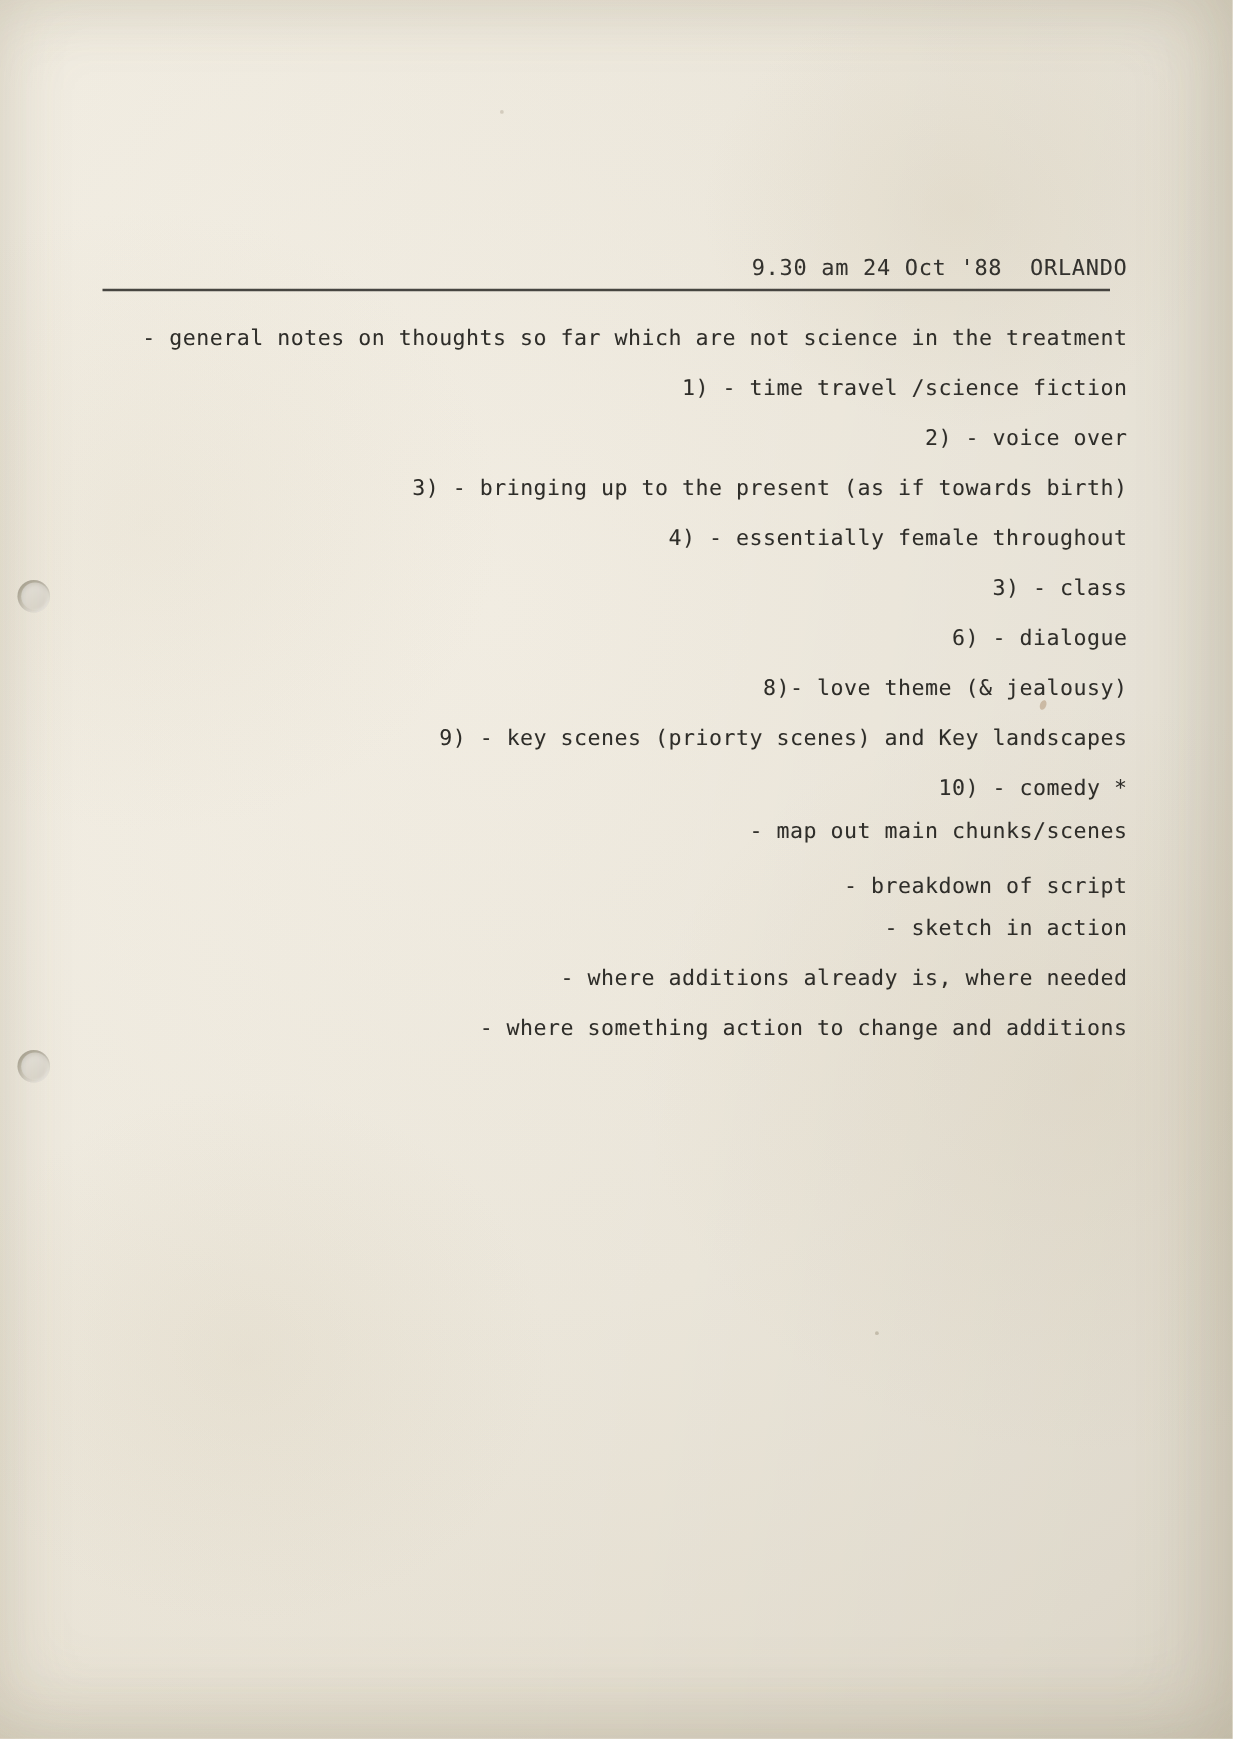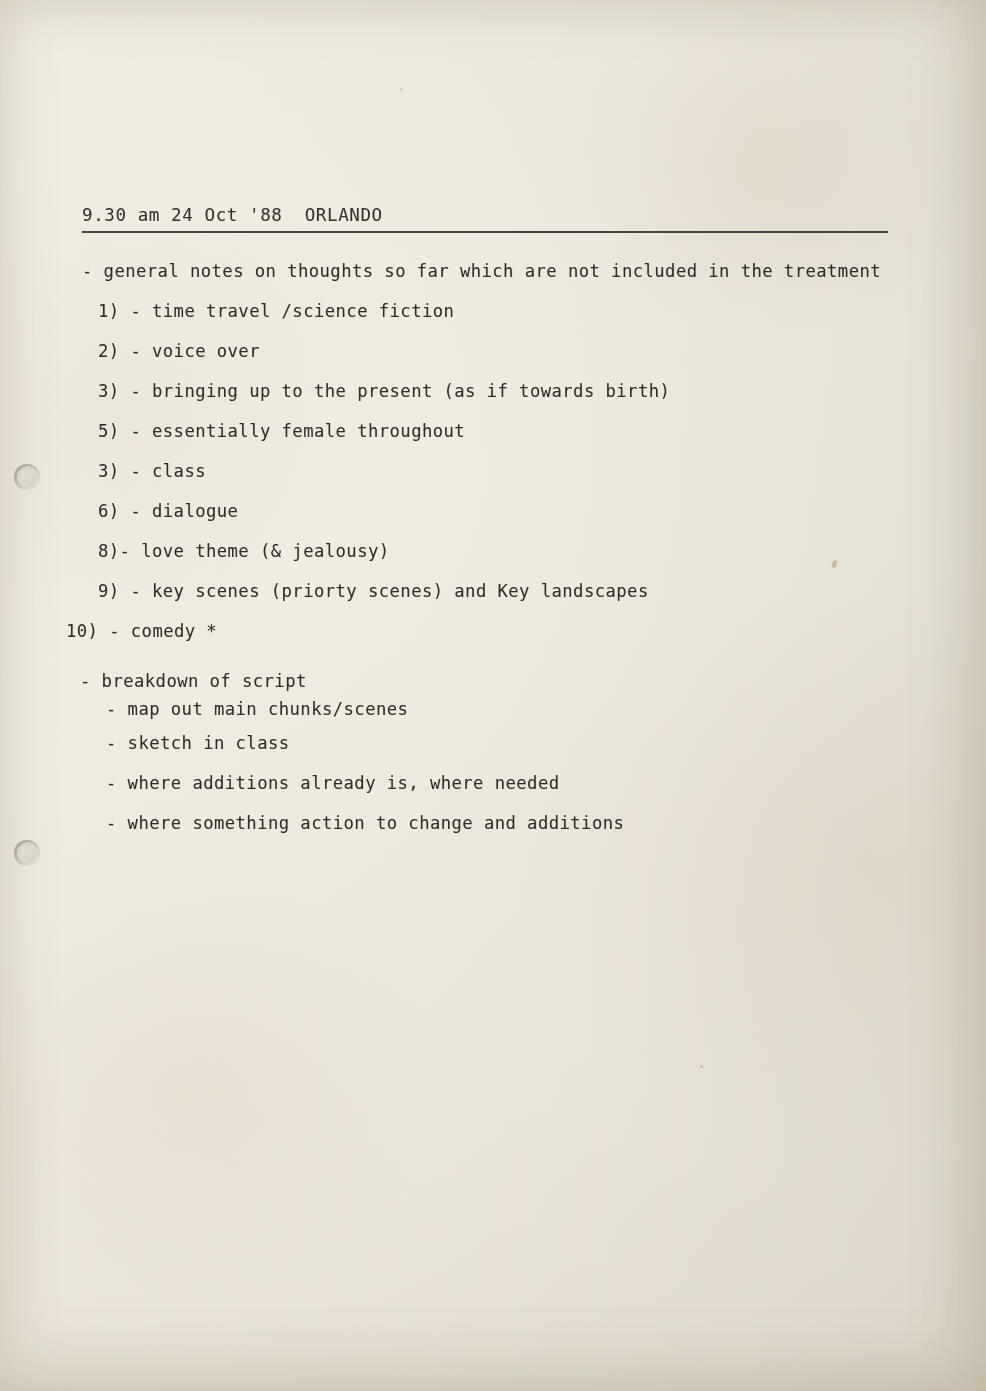--- a/index.html
+++ b/index.html
@@ -14,20 +14,21 @@
     overflow: hidden;
     position: relative;
   }
 
   
   .page {
     position: absolute;
     inset: 0;
     background:
       radial-gradient(ellipse 120% 90% at 40% 35%, #f4efe4 0%, #efeade 45%, #e9e3d5 75%, #e2dbcb 100%);
+    text-align: right;
   }
   .paper-grain {
     position: absolute;
     inset: 0;
     pointer-events: none;
     background:
       radial-gradient(ellipse 30% 18% at 78% 12%, rgba(200,188,160,0.22), rgba(0,0,0,0) 70%),
       radial-gradient(ellipse 35% 22% at 20% 78%, rgba(205,193,166,0.18), rgba(0,0,0,0) 70%),
       radial-gradient(ellipse 50% 30% at 88% 62%, rgba(198,185,157,0.20), rgba(0,0,0,0) 72%),
       radial-gradient(ellipse 40% 25% at 12% 30%, rgba(210,200,175,0.15), rgba(0,0,0,0) 72%),
@@ -125,34 +126,34 @@
 
   <div class="spot a"></div>
   <div class="spot b"></div>
   <div class="spot c"></div>
 
   <div class="content">
 
     <div class="heading-row">9.30 am 24 Oct '88  ORLANDO</div>
     <div class="rule"></div>
 
-    <div class="line intro">- general notes on thoughts so far which are not included in the treatment</div>
+    <div class="line intro">- general notes on thoughts so far which are not science in the treatment</div>
 
     <div class="line num">1) - time travel /science fiction</div>
     <div class="line num">2) - voice over</div>
     <div class="line num">3) - bringing up to the present (as if towards birth)</div>
-    <div class="line num">5) - essentially female throughout</div>
+    <div class="line num">4) - essentially female throughout</div>
     <div class="line num">3) - class</div>
     <div class="line num">6) - dialogue</div>
     <div class="line num">8)- love theme (&amp; jealousy)</div>
     <div class="line num">9) - key scenes (priorty scenes) and Key landscapes</div>
     <div class="line num num-10">10) - comedy *</div>
 
+    <div class="line sub first">- map out main chunks/scenes</div>
     <div class="line sec-head">- breakdown of script</div>
-    <div class="line sub first">- map out main chunks/scenes</div>
-    <div class="line sub">- sketch in class</div>
+    <div class="line sub">- sketch in action</div>
     <div class="line sub">- where additions already is, where needed</div>
     <div class="line sub">- where something action to change and additions</div>
 
   </div>
 
   <div class="edge-shadow"></div>
 </div>
 
 </body></html>

